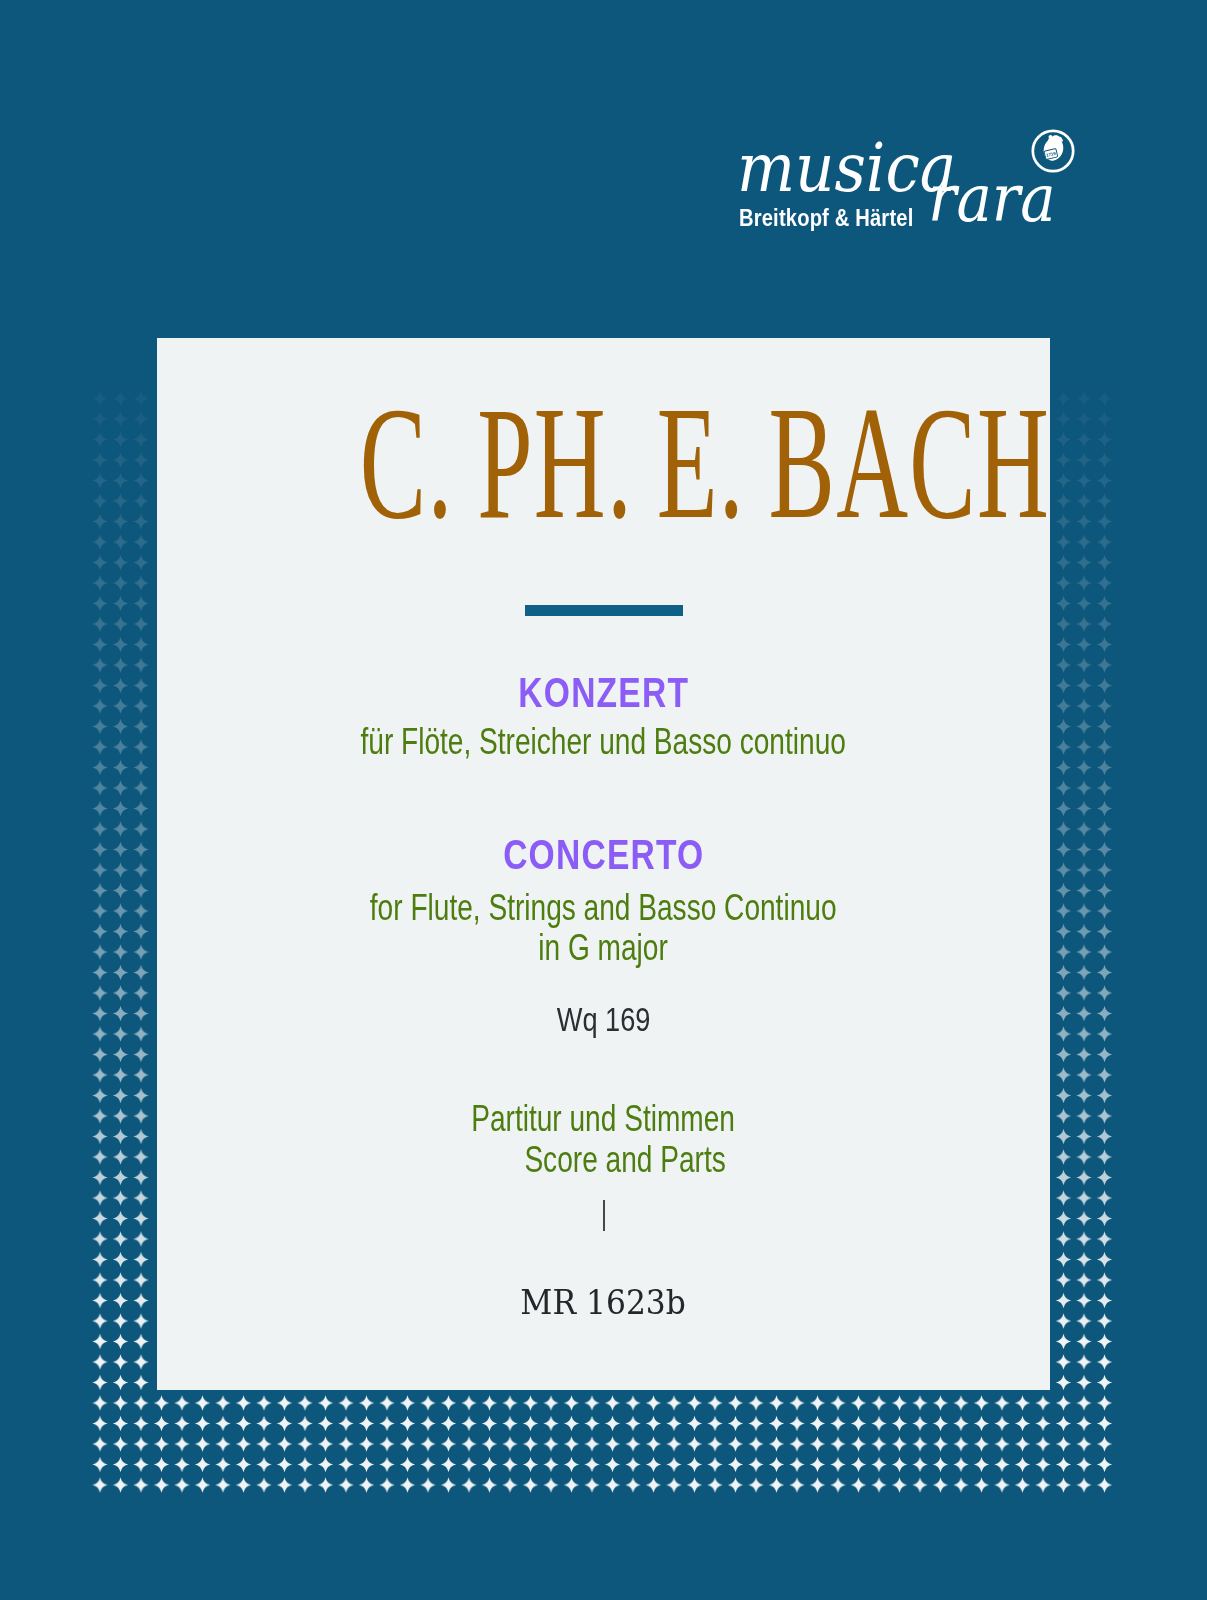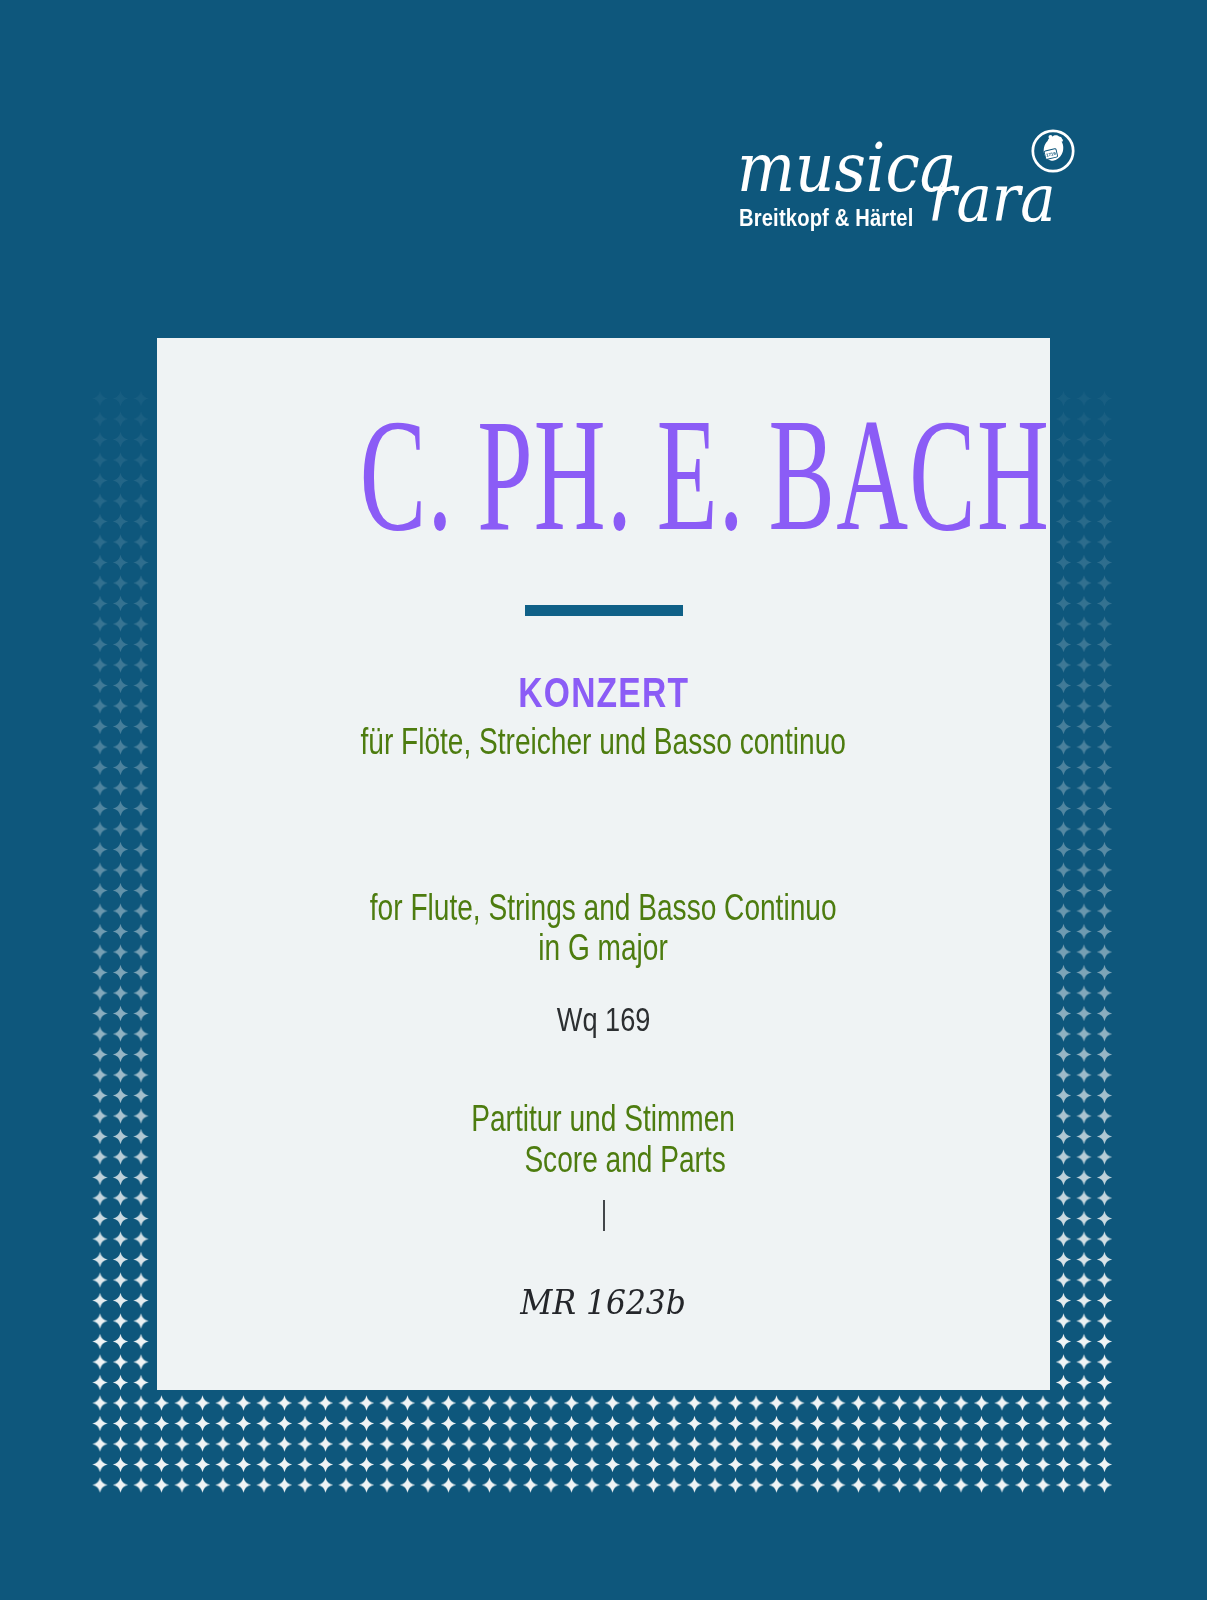--- a/index.html
+++ b/index.html
@@ -28,21 +28,21 @@
     transform:scaleX(.84);transform-origin:left top;white-space:nowrap;
   }
   .logo .emblem{position:absolute;left:299px;top:10px;}
   
   .panel{
     position:absolute;left:157px;top:338px;width:893px;height:1052px;
     background:#EFF3F4;z-index:1;
   }
   .line{position:absolute;left:0;right:0;text-align:center;line-height:1;white-space:nowrap;color:#25282b;}
   .line>span{display:inline-block;}
-  .composer{top:56px;font-family:"Liberation Serif", serif;font-size:158px;color:#8b5cf6;}
+  .composer{top:44px;font-family:"Liberation Serif", serif;font-size:158px;color:#a16207;}
   .composer>span{transform:scale(.63,1.02);transform-origin:center top;letter-spacing:2px;word-spacing:-4px;}
   .accent-bar{
     position:absolute;top:267px;left:50%;transform:translateX(-50%);
     width:158px;height:11px;background:#0F6087;
   }
   .h-bold{font-size:42px;font-weight:bold;color:#8b5cf6;}
   .h-bold>span{transform:scaleX(.8);transform-origin:center top;letter-spacing:1.5px;}
   .t-de{top:334px;}
   .t-en{top:496px;}
   .sub{font-size:36px;color:#4d7c0f;}
@@ -50,21 +50,21 @@
   .s-de{top:386px;}
   .k-de{top:431px;}
   .s-en{top:552px;}
   .k-en{top:592px;}
   .wq{top:658px;font-size:34px;color:#2c2f31;margin-top:6px;}
   .wq>span{transform:scaleX(.8);transform-origin:center top;}
   .ed-de{top:763px;}
   .ed-en{top:804px;padding-left:43px;}
   .tick{position:absolute;left:50%;top:862px;width:2px;height:31px;background:#43464a;transform:translateX(-1px);}
   .plate{
-    top:948px;font-family:"DejaVu Serif", serif;font-style:italic;font-size:33px;color:#24262a;
+    top:948px;font-family:"DejaVu Serif", serif;font-size:33px;color:#24262a;
   }
   .plate>span{transform:scaleX(.95);transform-origin:center top;}
 </style>
 </head>
 <body>
 
 <svg class="pattern-svg" width="1207" height="1600" viewBox="0 0 1207 1600" aria-hidden="true">
   <defs>
     <pattern id="dia" patternUnits="userSpaceOnUse" width="20.5" height="20.5" x="89.75" y="388.25">
       <path d="M10.25 2.7 Q11.6 8.9 17.8 10.25 Q11.6 11.6 10.25 17.8 Q8.9 11.6 2.7 10.25 Q8.9 8.9 10.25 2.7 Z" fill="#F0F4F5"></path>
@@ -115,20 +115,23 @@
 
   <div class="accent-bar"></div>
 
   <div class="line h-bold t-de">
     <span>KONZERT</span>
   </div>
   <div class="line sub s-de">
     <span>für Flöte, Streicher und Basso continuo</span>
   </div>
 
+  <div class="line h-bold t-en">
+    <span>CONCERTO</span>
+  </div>
   <div class="line sub s-en">
     <span>for Flute, Strings and Basso Continuo</span>
   </div>
   <div class="line sub k-en">
     <span>in G major</span>
   </div>
 
   <div class="line wq">
     <span>Wq 169</span>
   </div>

